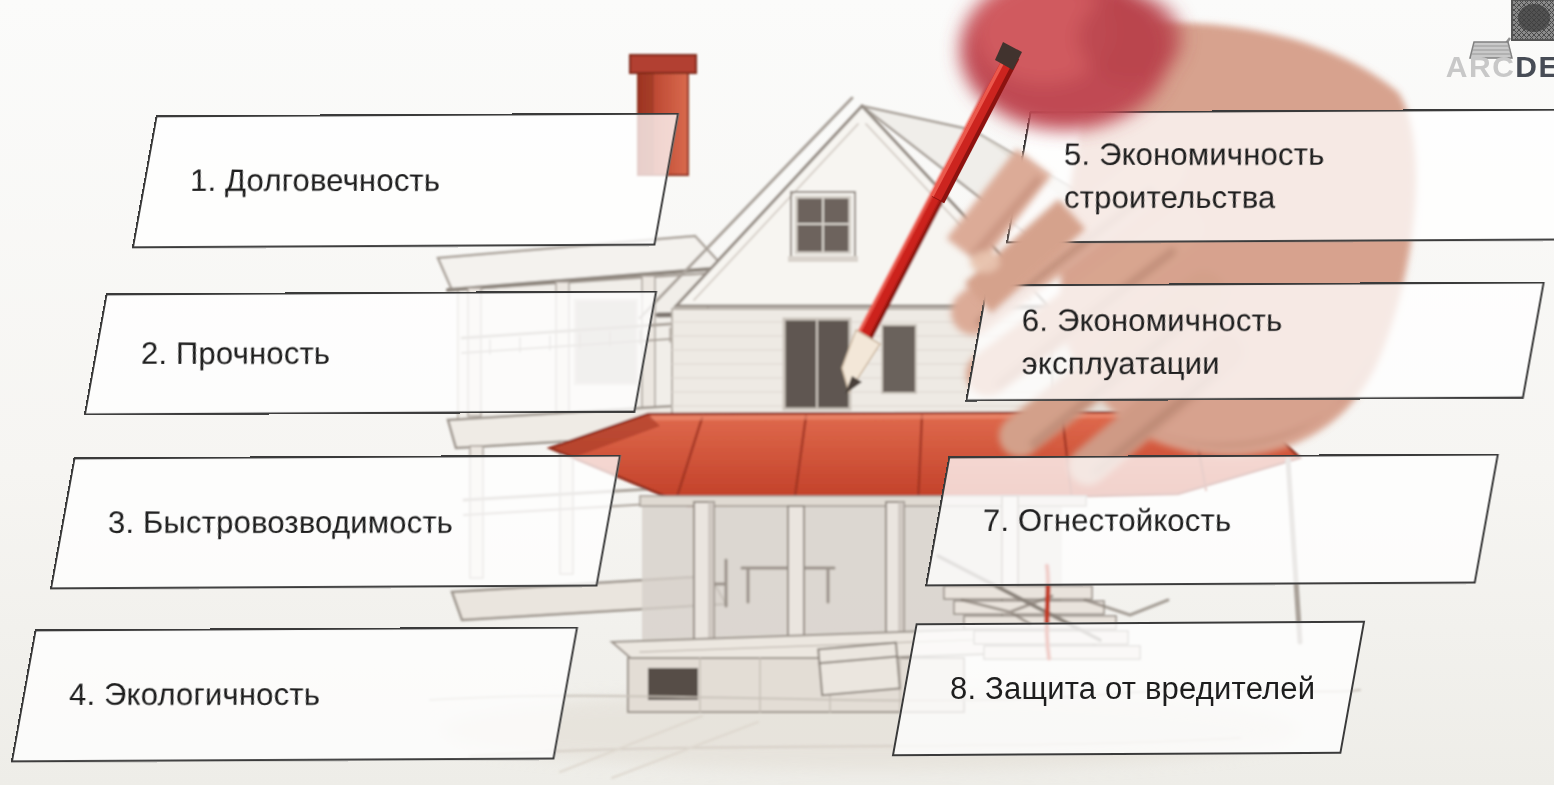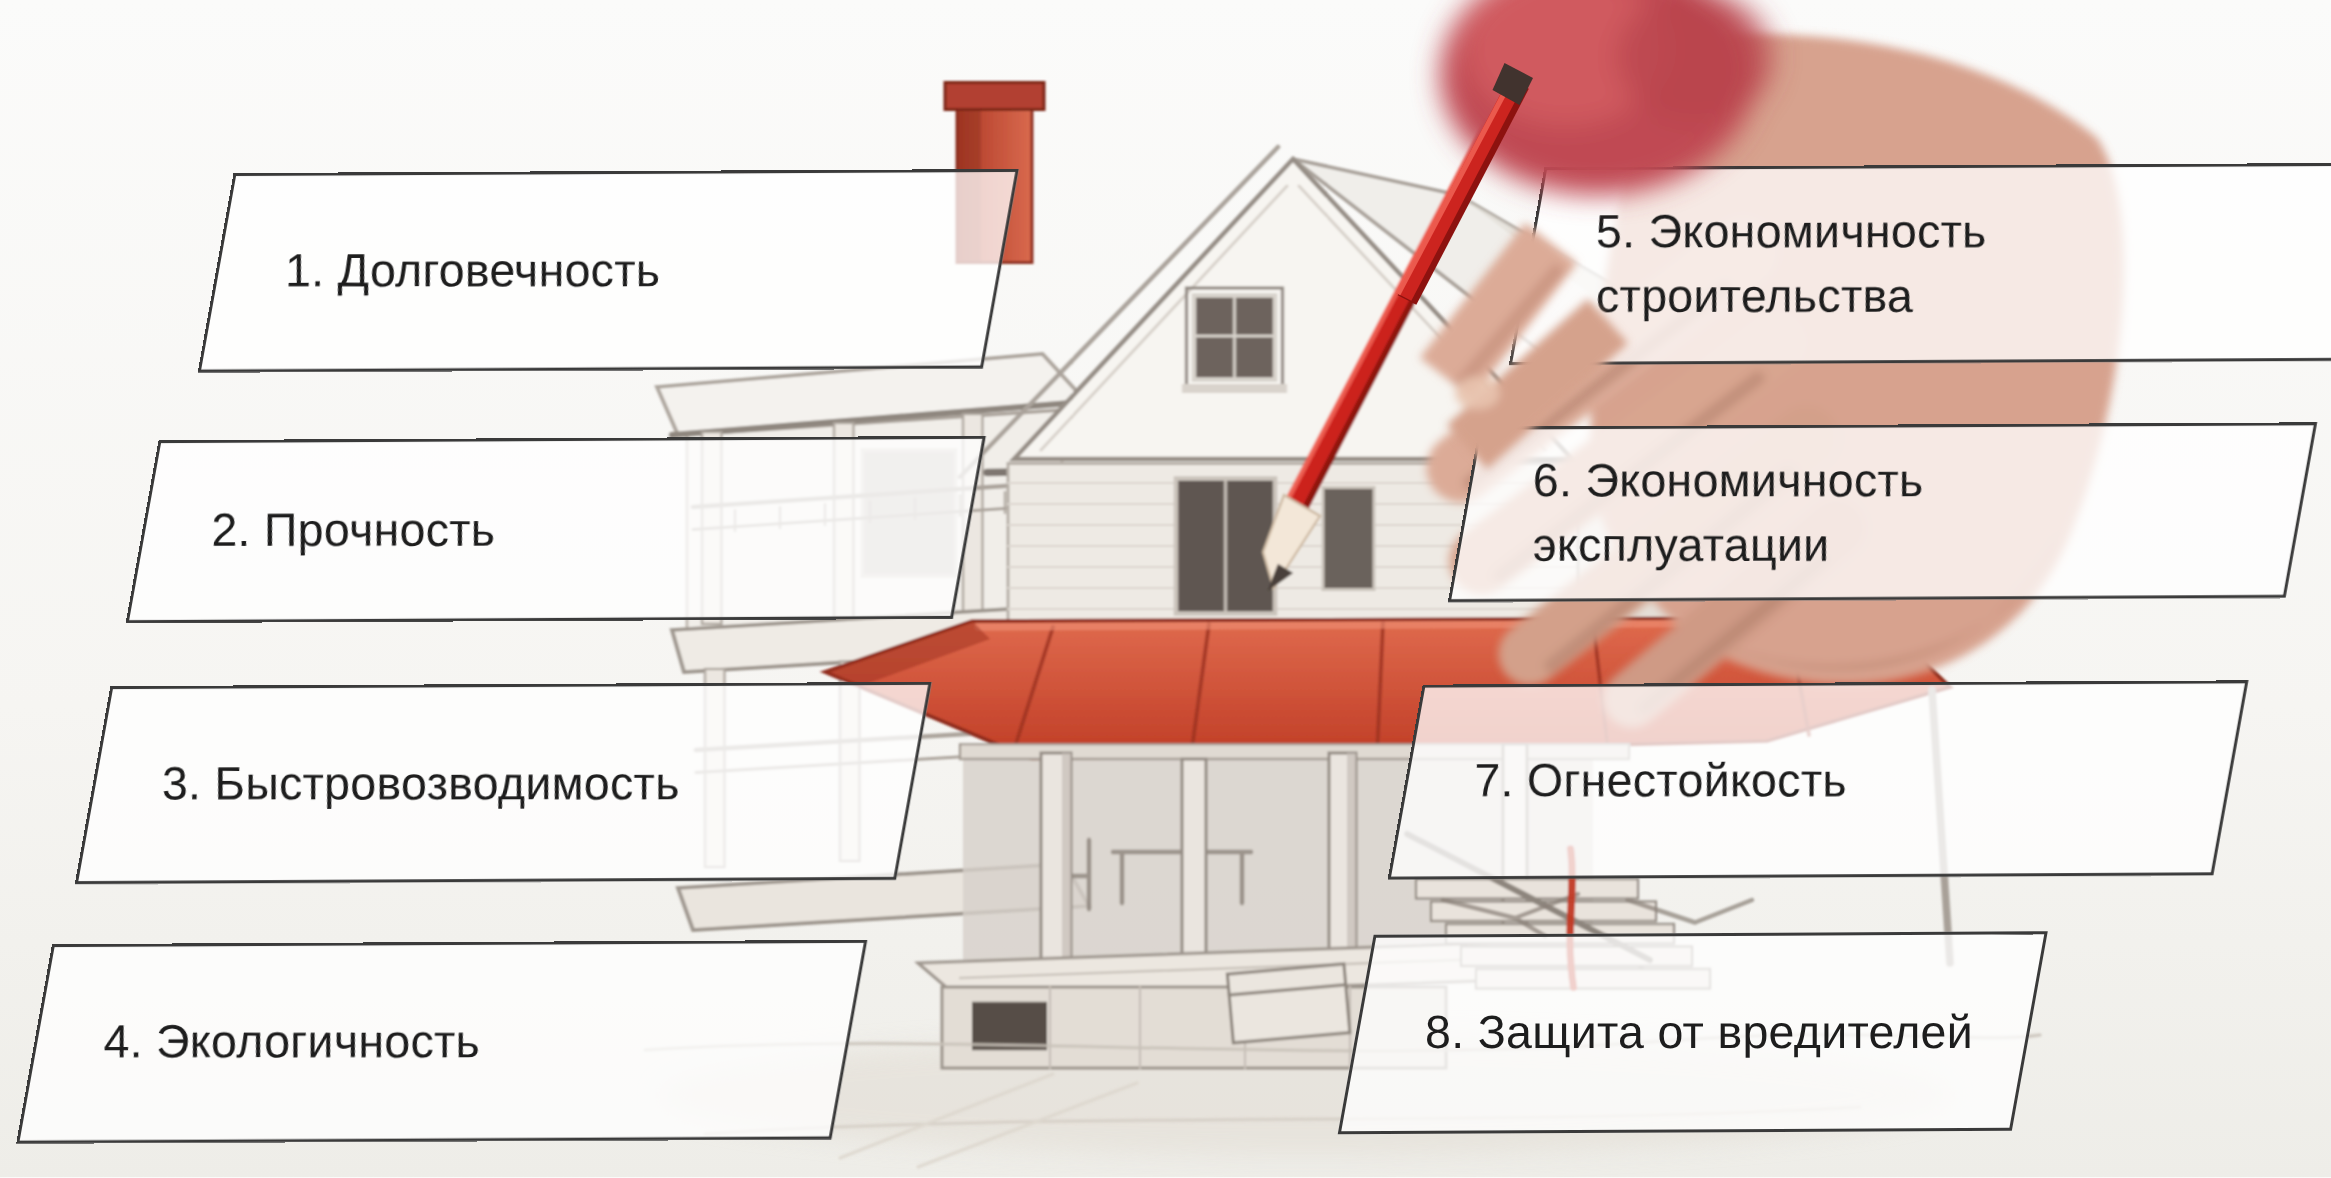--- a/index.html
+++ b/index.html
@@ -249,14 +249,31 @@
       <polygon points="1003,42 1022,52 1013,70 995,60" fill="#41332e"></polygon>
     </g>
     <g filter="url(#ob3)">
       <line x1="1034" y1="162" x2="964" y2="252" stroke="#dcab97" stroke-width="44"></line>
       <line x1="1072" y1="214" x2="978" y2="298" stroke="#d5a28c" stroke-width="40"></line>
       <line x1="1040" y1="178" x2="972" y2="258" stroke="#bd8773" stroke-width="9" opacity="0.5"></line>
       <ellipse cx="985" cy="262" rx="15" ry="11" fill="#e8c3ae" opacity="0.9"></ellipse>
     </g>
   </svg>
 
+  <div class="logo">
+    <svg width="120" height="96" viewBox="0 0 120 96" aria-hidden="true">
+      <defs>
+        <pattern id="xh" width="5" height="5" patternUnits="userSpaceOnUse">
+          <path d="M0,5 L5,0 M0,0 L5,5" stroke="#4a4a4a" stroke-width="1"></path>
+        </pattern>
+      </defs>
+      <rect x="78" y="0" width="44" height="40" fill="#8a8a8a"></rect>
+      <rect x="78" y="0" width="44" height="40" fill="url(#xh)"></rect>
+      <ellipse cx="100" cy="18" rx="16" ry="14" fill="#3f3f3f" opacity="0.75"></ellipse>
+      <rect x="78" y="0" width="44" height="40" fill="none" stroke="#555555" stroke-width="2"></rect>
+      <line x1="76" y1="38" x2="70" y2="46" stroke="#8f8f8f" stroke-width="2.5"></line>
+      <polygon points="40,42 74,42 78,58 36,58" fill="#c9c9c9" stroke="#808080" stroke-width="1.5"></polygon>
+      <path d="M40,46 H76 M39,50 H77 M38,54 H78" stroke="#9a9a9a" stroke-width="1.2" fill="none"></path>
+    </svg>
+    <div class="logo-text"><span class="lt-a">ARC</span><span class="lt-b">DE</span></div>
+  </div>
 
 </div>
 
 </body></html>

